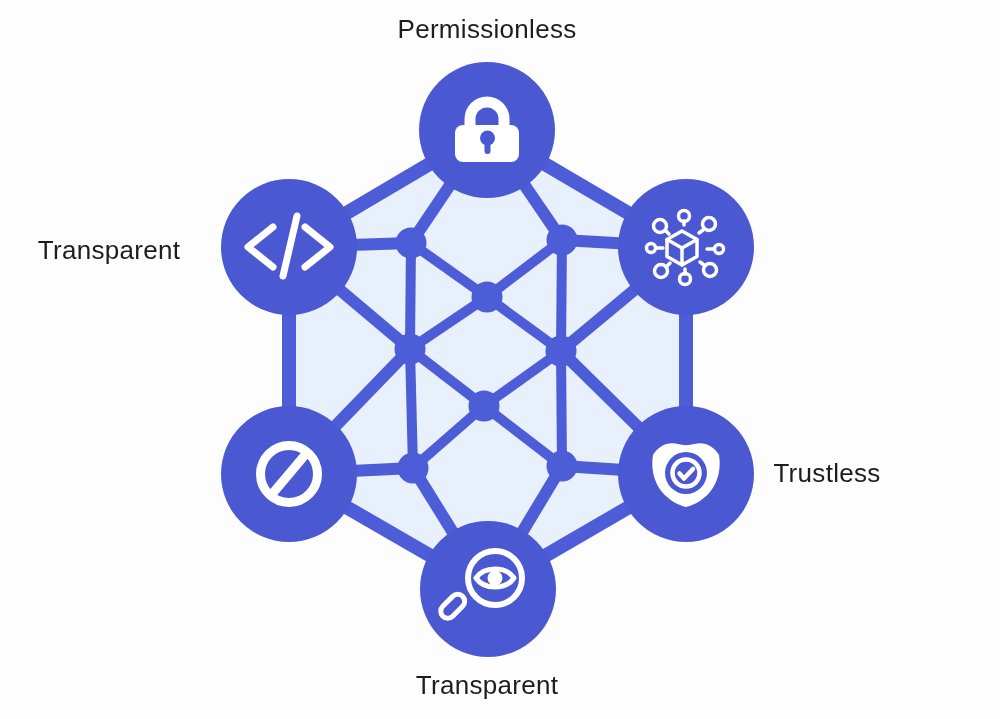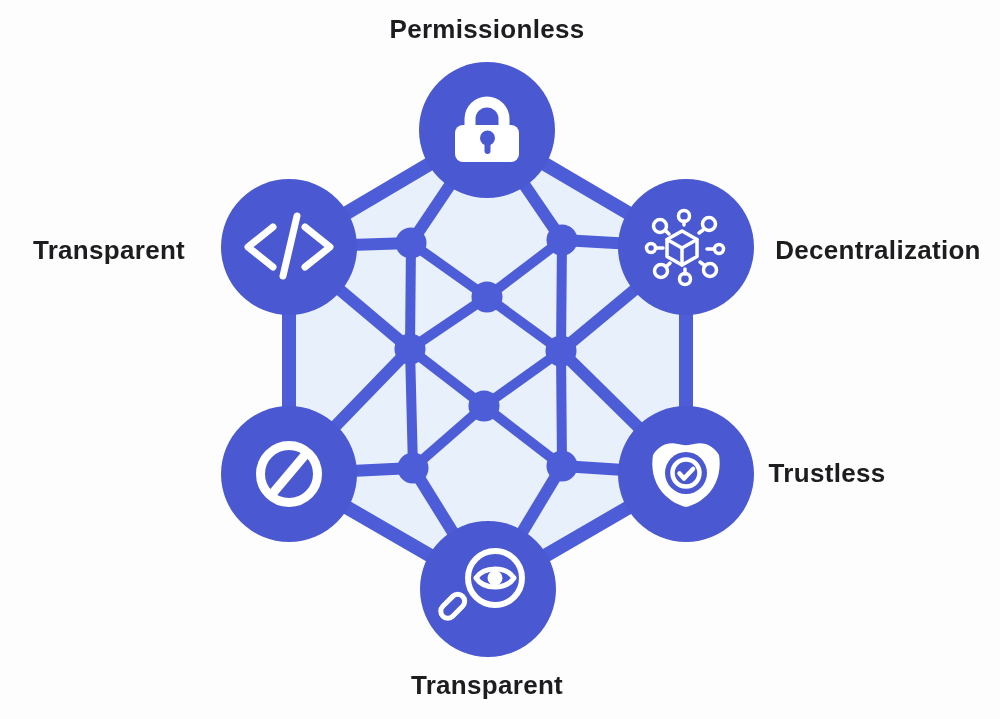--- a/index.html
+++ b/index.html
@@ -29,21 +29,21 @@
   .icon-stroke{stroke:var(--icon-color);fill:none;}
   .icon-fill{fill:var(--icon-color);}
   .icon-blue-fill{fill:var(--node-blue);}
   .round{stroke-linecap:round;stroke-linejoin:round;}
   
   .node-label{
     position:absolute;
     transform:translate(-50%,-50%);
     color:var(--label-color);
     font-size:26px;
-    font-weight:700;
+    font-weight:400;
     letter-spacing:.3px;
     white-space:nowrap;
     text-align:center;
     line-height:1.3;
   }
   .node-label.wrap{white-space:normal;width:210px;}
 </style>
 </head>
 <body>
 
@@ -168,21 +168,20 @@
 
     <g transform="translate(289,247)">
       <path class="icon-stroke round" d="M -16,-20 L -41,0 L -16,20" stroke-width="7"></path>
       <path class="icon-stroke round" d="M 16,-20 L 41,0 L 16,20" stroke-width="7"></path>
       <line class="icon-stroke round" x1="8" y1="-31" x2="-6" y2="29" stroke-width="7"></line>
     </g>
   </svg>
 
   <div class="node-label" style="left:487px;top:30px">Permissionless</div>
 
-  <div class="node-label" style="left:878px;top:251px">Decentralization</div>
 
   <div class="node-label" style="left:827px;top:474px">Trustless</div>
 
   <div class="node-label" style="left:487px;top:686px">Transparent</div>
 
 
   <div class="node-label" style="left:109px;top:251px">Transparent</div>
 </div>
 
 </body></html>

